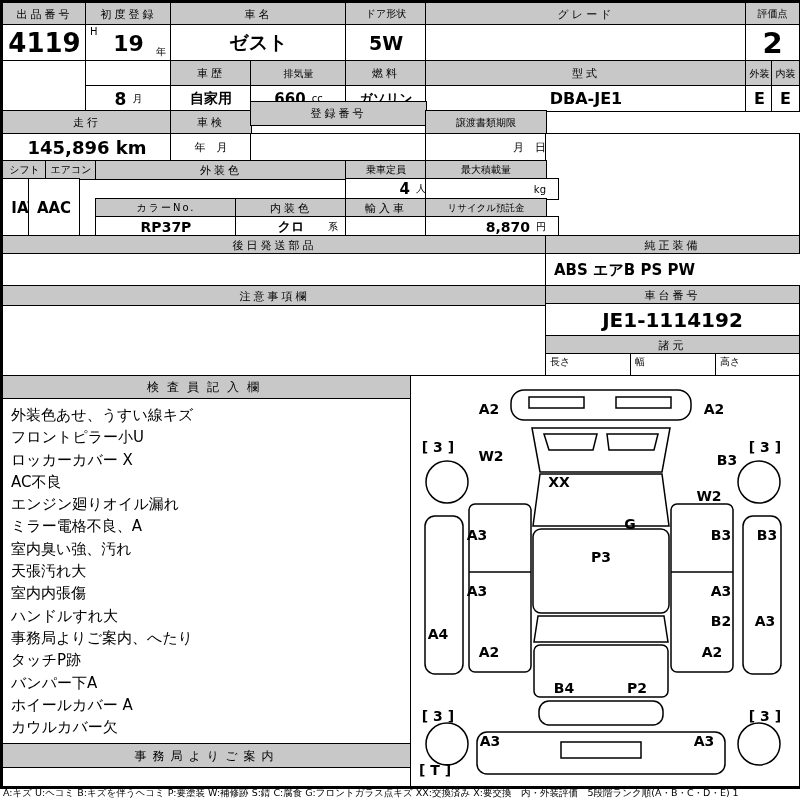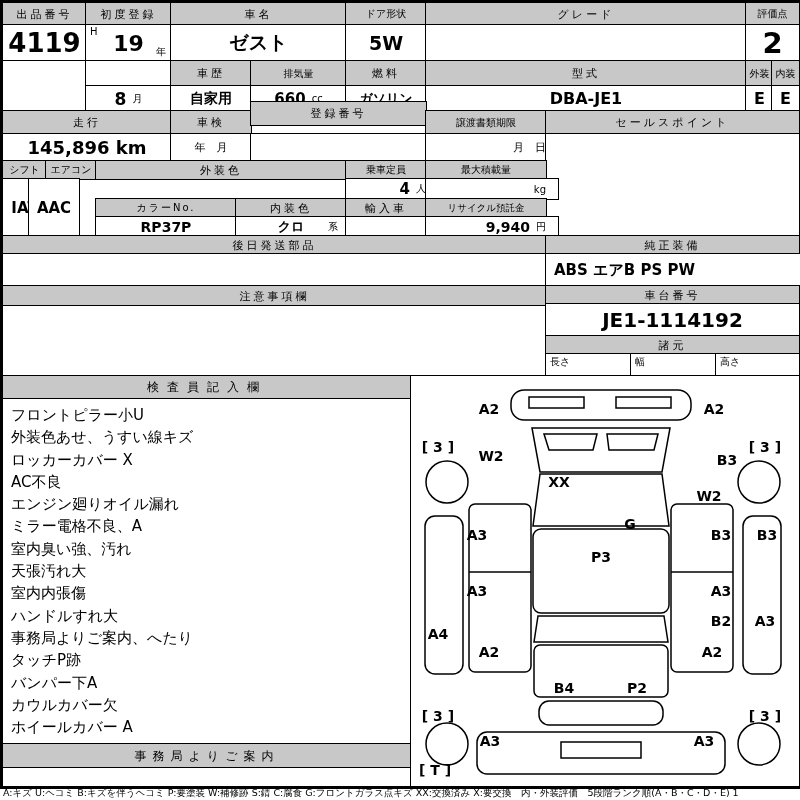--- a/index.html
+++ b/index.html
@@ -84,21 +84,20 @@
 
   <div class="cell hdr" style="left:170px;top:110px;width:80px;height:23px">車検</div>
   <div class="cell" style="left:170px;top:133px;width:80px;height:27px;font-size:11px">年　月</div>
 
   <div class="cell hdr" style="left:250px;top:101px;width:175px;height:23px">登録番号</div>
   <div class="cell" style="left:250px;top:133px;width:175px;height:27px"></div>
 
   <div class="cell hdr sp0" style="left:425px;top:110px;width:120px;height:23px">譲渡書類期限</div>
   <div class="cell right" style="left:425px;top:133px;width:120px;height:27px;font-size:11px">月　日</div>
 
-  <div class="cell hdr" style="left:545px;top:110px;width:253px;height:23px">セールスポイント</div>
   <div class="cell" style="left:545px;top:133px;width:253px;height:102px"></div>
 
   <div class="cell hdr sp0" style="left:2px;top:160px;width:43px;height:18px">シフト</div>
   <div class="cell b" style="left:2px;top:178px;width:43px;height:57px;font-size:15px">IAT</div>
 
   <div class="cell hdr sp0" style="left:45px;top:160px;width:50px;height:18px">エアコン</div>
   <div class="cell b" style="left:28px;top:178px;width:50px;height:57px;font-size:15px">AAC</div>
 
   <div class="cell hdr" style="left:95px;top:160px;width:250px;height:18px">外装色</div>
 
@@ -121,21 +120,21 @@
   <div class="cell rel" style="left:235px;top:216px;width:110px;height:19px">
     <span class="b" style="font-size:13px">クロ</span>
     <span class="sideR">系</span>
   </div>
 
   <div class="cell hdr" style="left:345px;top:198px;width:80px;height:18px">輸入車</div>
   <div class="cell" style="left:345px;top:216px;width:80px;height:19px"></div>
 
   <div class="cell hdr sp0" style="left:425px;top:198px;width:120px;height:18px;font-size:9.5px">リサイクル預託金</div>
   <div class="cell right" style="left:425px;top:216px;width:120px;height:19px">
-    <span class="b" style="font-size:14px">9,940</span>
+    <span class="b" style="font-size:14px">8,870</span>
     <span class="unit">円</span>
   </div>
 
   <div class="cell hdr" style="left:2px;top:235px;width:543px;height:18px">後日発送部品</div>
   <div class="cell" style="left:2px;top:253px;width:543px;height:32px"></div>
 
   <div class="cell hdr" style="left:545px;top:235px;width:253px;height:18px">純正装備</div>
   <div class="cell b left" style="left:545px;top:253px;width:253px;height:32px;font-size:15px">ABS エアB PS PW</div>
 
   <div class="cell hdr" style="left:2px;top:285px;width:543px;height:20px">注意事項欄</div>
@@ -154,35 +153,35 @@
     <span></span>
   </div>
   <div class="cell rel" style="left:715px;top:353px;width:83px;height:22px">
     <span class="tl">高さ</span>
     <span></span>
   </div>
 
   <div class="cell hdr" style="left:2px;top:375px;width:408px;height:23px;font-size:12px;letter-spacing:8px">検査員記入欄</div>
   <div class="cell notes" style="left:2px;top:398px;width:408px;height:345px">
     <div class="notes-list">
+        <div>外装色あせ、うすい線キズ</div>
         <div>フロントピラー小U</div>
-        <div>外装色あせ、うすい線キズ</div>
         <div>ロッカーカバー X</div>
         <div>AC不良</div>
         <div>エンジン廻りオイル漏れ</div>
         <div>ミラー電格不良、A</div>
         <div>室内臭い強、汚れ</div>
         <div>天張汚れ大</div>
         <div>室内内張傷</div>
         <div>ハンドルすれ大</div>
         <div>事務局よりご案内、へたり</div>
         <div>タッチP跡</div>
         <div>バンパー下A</div>
+        <div>ホイールカバー A</div>
         <div>カウルカバー欠</div>
-        <div>ホイールカバー A</div>
       </div>
   </div>
 
   <div class="cell hdr" style="left:2px;top:743px;width:408px;height:24px;font-size:12px;letter-spacing:6px">事務局よりご案内</div>
   <div class="cell" style="left:2px;top:767px;width:408px;height:18px"></div>
 
   <div class="diagram">
     <svg viewBox="0 0 388 410" xmlns="http://www.w3.org/2000/svg">
       <g fill="none" stroke="#000" stroke-width="1.5">
 

